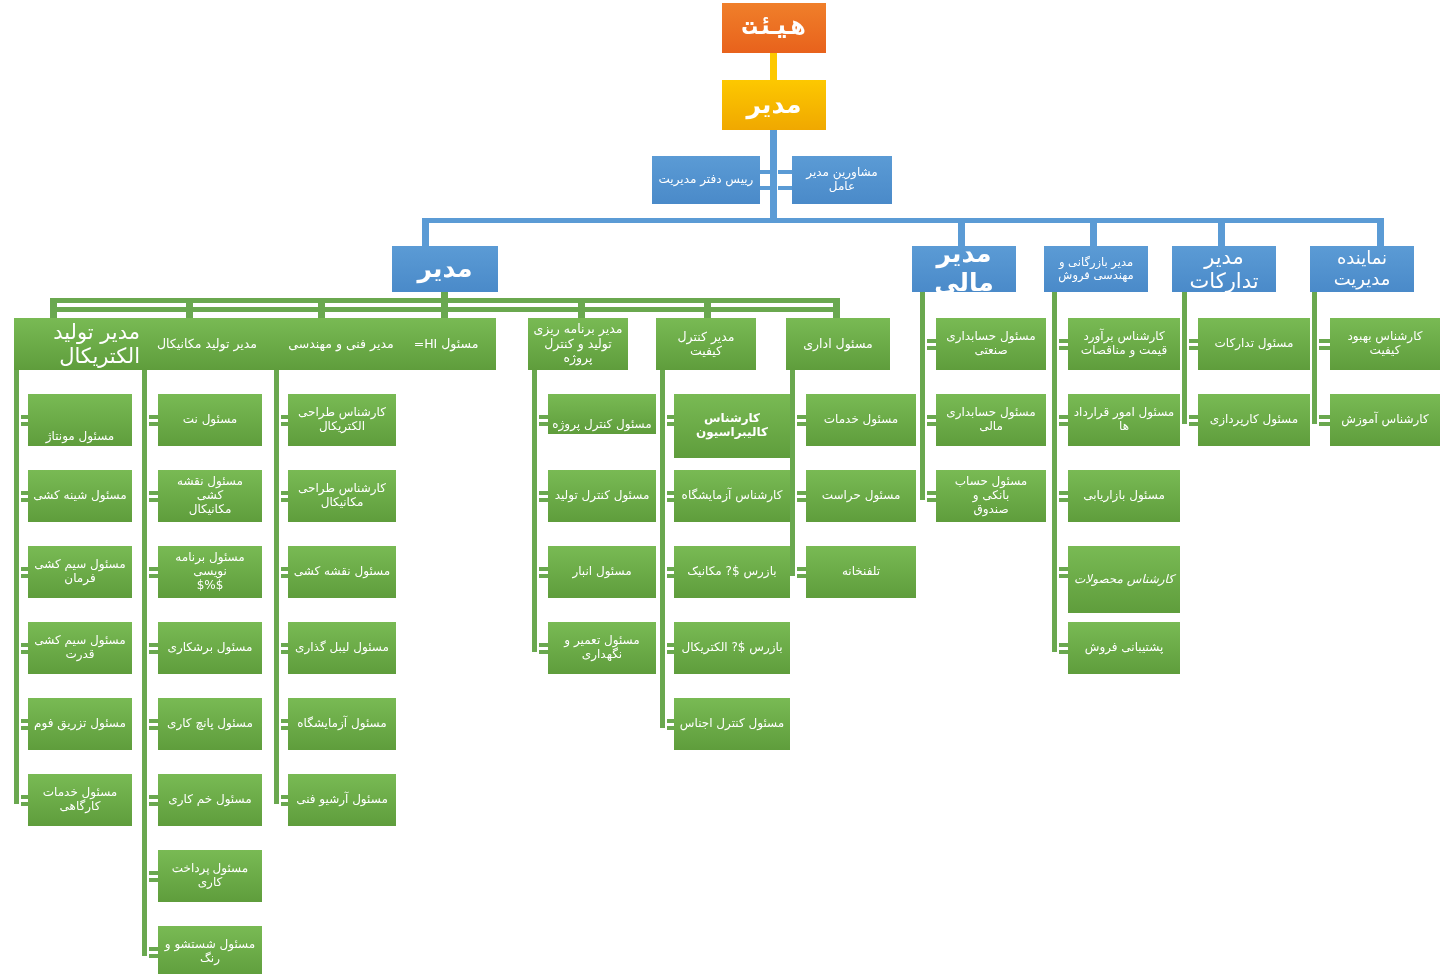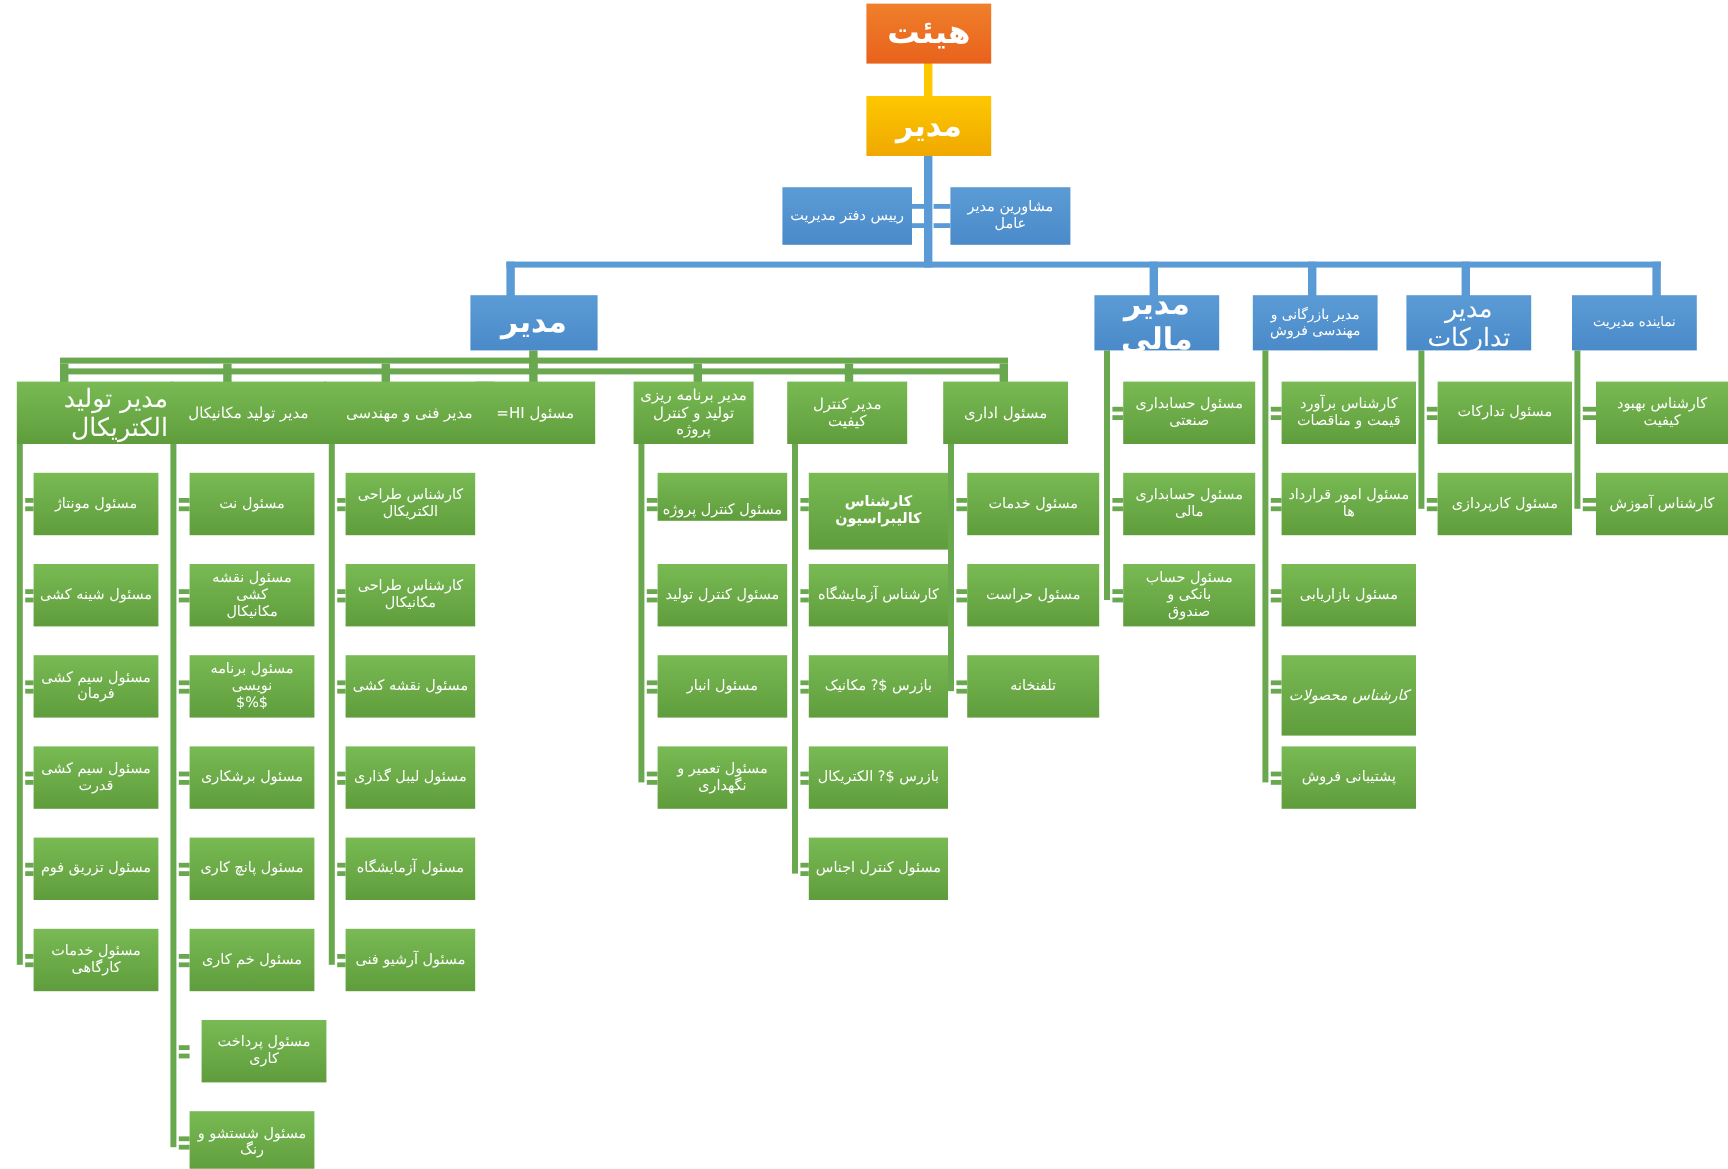--- a/index.html
+++ b/index.html
@@ -17,30 +17,30 @@
     display:flex;align-items:center;justify-content:center;
     text-align:center;
     color:#ffffff;
     line-height:1.15;
     overflow:visible;
     z-index:5;
     padding:2px 4px;
   }
   .node .lbl{display:block;width:100%;white-space:pre-line;}
 
-  .orange{background:linear-gradient(180deg,#f07f2a 0%,#e8621c 100%);}
+  .orange{background:linear-gradient(180deg,#f07f2a 0%,#e8621c 100%);font-family:Liberation Mono, monospace;}
   .yellow{background:linear-gradient(180deg,#fdc800 0%,#f0a800 100%);}
   .blue  {background:linear-gradient(180deg,#5b9bd5 0%,#4a8ac9 100%);}
   .green {background:linear-gradient(180deg,#79ba54 0%,#5f9d3c 100%);}
 
   .t-hiat{font-size:27px;font-weight:bold;}
   .t-modir{font-size:25px;font-weight:bold;}
   .t-adv{font-size:12px;}
   .t-bluebig{font-size:25px;font-weight:bold;}
-  .t-bluesm{font-size:11px;}
+  .t-bluesm{font-size:18px;}
   .t-bluesm2{font-size:11.5px;}
   .t-greenhead{font-size:12.5px;}
   .t-greenbig{font-size:21px;}
   .t-green{font-size:12px;}
 
   
   .ln{position:absolute;z-index:1;}
   .ln.v{width:5px;}
   .ln.h{height:5px;}
   .bl{background:#5b9bd5;}
@@ -217,21 +217,21 @@
 
   <div class="node blue t-bluesm" style="left:1310px;top:246px;width:104px;height:46px;">
     <span class="lbl">نماینده مدیریت</span>
   </div>
 
   <div id="columns">
       <div class="node green t-greenbig" style="left: 14px; top: 318px; width: 130px; height: 52px; text-align: right;">
         <span class="lbl">مدیر تولید
 الکتریکال</span>
       </div>
-      <div class="node green t-green" style="left: 28px; top: 394px; width: 104px; height: 52px;">
+      <div class="node green t-green" style="left: 28px; top: 394px; width: 104px; height: 52px; align-items: flex-end;">
         <span class="lbl">مسئول مونتاژ</span>
       </div>
       <div class="node green t-green" style="left: 28px; top: 470px; width: 104px; height: 52px;">
         <span class="lbl">مسئول شینه کشی</span>
       </div>
       <div class="node green t-green" style="left: 28px; top: 546px; width: 104px; height: 52px;">
         <span class="lbl">مسئول سیم کشی
 فرمان</span>
       </div>
       <div class="node green t-green" style="left: 28px; top: 622px; width: 104px; height: 52px;">
@@ -261,21 +261,21 @@
       </div>
       <div class="node green t-green" style="left: 158px; top: 622px; width: 104px; height: 52px;">
         <span class="lbl">مسئول برشکاری</span>
       </div>
       <div class="node green t-green" style="left: 158px; top: 698px; width: 104px; height: 52px;">
         <span class="lbl">مسئول پانچ کاری</span>
       </div>
       <div class="node green t-green" style="left: 158px; top: 774px; width: 104px; height: 52px;">
         <span class="lbl">مسئول خم کاری</span>
       </div>
-      <div class="node green t-green" style="left: 168px; top: 850px; width: 104px; height: 52px;">
+      <div class="node green t-green" style="left: 158px; top: 850px; width: 104px; height: 52px; font-family: Liberation Serif, serif;">
         <span class="lbl">مسئول پرداخت کاری</span>
       </div>
       <div class="node green t-green" style="left: 158px; top: 926px; width: 104px; height: 52px;">
         <span class="lbl">مسئول شستشو و
 رنگ</span>
       </div>
       <div class="node green t-greenhead" style="left: 270px; top: 318px; width: 142px; height: 52px;">
         <span class="lbl">مدیر فنی و مهندسی</span>
       </div>
       <div class="node green t-green" style="left: 288px; top: 394px; width: 108px; height: 52px;">

